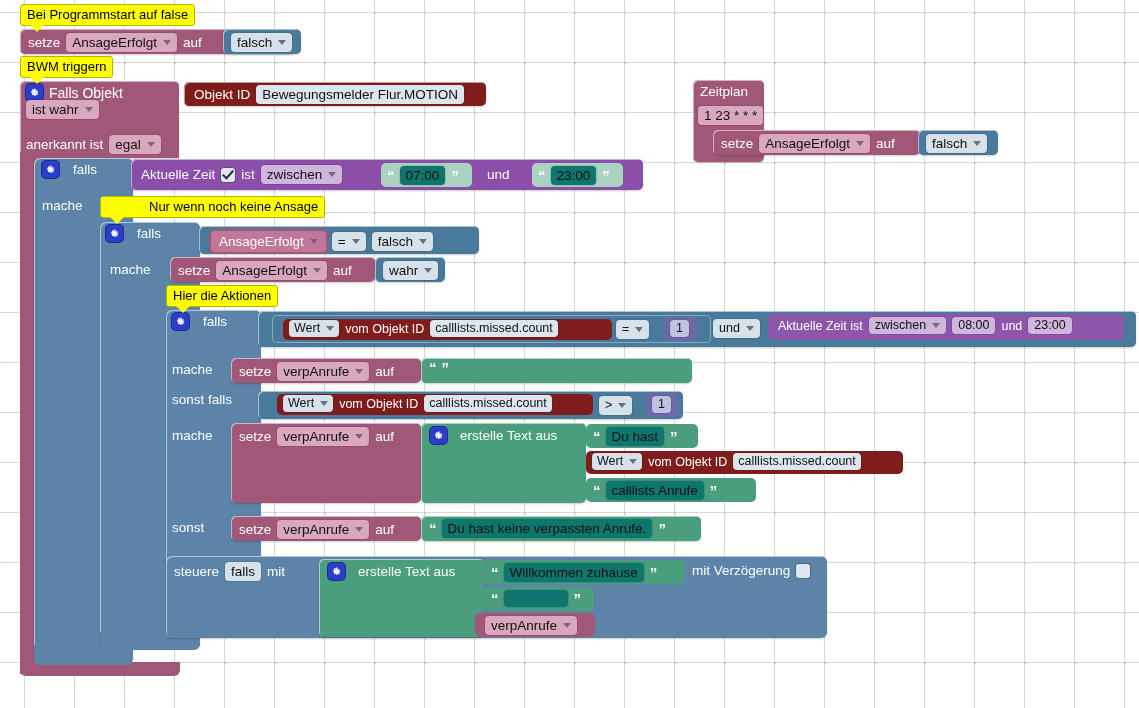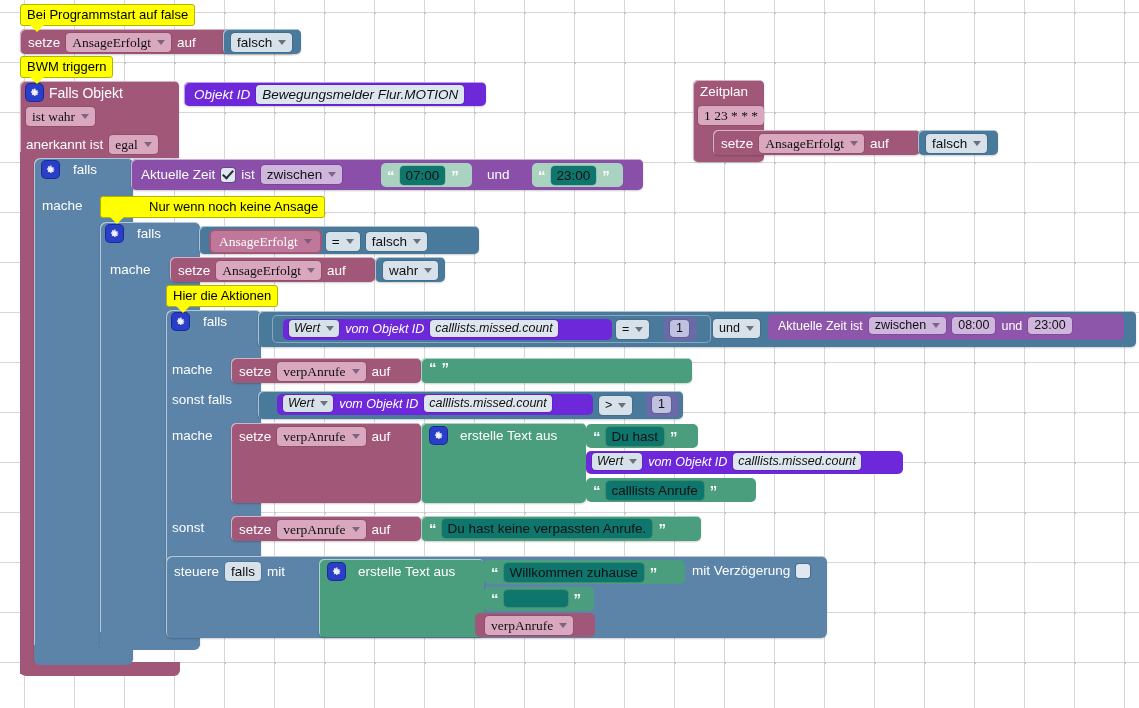--- a/index.html
+++ b/index.html
@@ -31,42 +31,42 @@
   .canvas{position:absolute;inset:0;z-index:2;}
 
   
   .blk{position:absolute;box-sizing:border-box;}
   .shadowline{box-shadow:1px 1px 0 rgba(255,255,255,.55) inset, 0 1px 2px rgba(0,0,0,.20);}
 
   
   .c-rose   {background:#a15878;}
   .c-blue   {background:#5b84a8;}
   .c-blue2  {background:#4a7a9b;}
-  .c-lblue  {background:#6d28d9;font-style:italic;}
+  .c-lblue  {background:#7f1d1d;}
   .c-purple {background:#8a4fa8;}
   .c-purple2{background:#8e56ab;}
   .c-green  {background:#4a9e7e;}
   .c-green-l{background:#a9d3c0;}
   .c-num    {background:#6a6aa8;}
 
   .rb{border-radius:5px;}
 
   
   .wt{color:#ffffff;}
   .bt{color:#1a1a1a;}
 
   
   .field{
     display:inline-flex;align-items:center;gap:4px;
     background:#c7d5e2;color:#101010;
     border-radius:4px;padding:1px 6px;
     font-size:13.5px;line-height:17px;white-space:nowrap;
     box-shadow:0 0 0 1px rgba(0,0,0,.10);
   }
-  .field.rosef{background:#d9a8bf;font-family:Liberation Serif, serif;}
+  .field.rosef{background:#d9a8bf;}
   .field.greenf{background:#0f766e;}
   .field.purf{background:#cfb6dd;}
   .field.numf{background:#c0c0e0;}
   .field.plainf{background:#d7e1ea;}
   .caret{
     width:0;height:0;border-left:4px solid transparent;border-right:4px solid transparent;
     border-top:5px solid #5a5a6a;display:inline-block;margin-left:2px;opacity:.85;
   }
   .caret.lightc{border-top-color:#6d5877;}
 
@@ -155,41 +155,41 @@
     </div>
   </div>
 
   <div class="blk c-lblue rb shadowline" style="left:184px;top:82px;width:302px;height:24px;">
     <div class="row" style="padding:3px 0 0 10px;">
       <span class="bt" style="color:#ffffff">Objekt ID</span>
       <span class="field" style="background:#dde6ee">Bewegungsmelder Flur.MOTION</span>
     </div>
   </div>
 
-  <div class="blk" style="left:26px;top:107px;">
+  <div class="blk" style="left:26px;top:100px;">
     <span class="field rosef">
       <span>ist wahr</span>
         <i class="caret lightc"></i>
     </span>
   </div>
   <div class="blk row" style="left:26px;top:135px;">
     <span class="wt">anerkannt ist</span>
     <span class="field rosef">
       <span>egal</span>
         <i class="caret lightc"></i>
     </span>
   </div>
 
 
   <div class="blk c-rose shadowline" style="left:693px;top:80px;width:71px;height:82px;border-radius:5px;"></div>
   <div class="blk" style="left:700px;top:84px;">
     <span class="wt">Zeitplan</span>
   </div>
   <div class="blk" style="left:698px;top:106px;">
-    <span class="field rosef" style="font-family:Liberation Serif, serif;">1 23 * * *</span>
+    <span class="field rosef" style="font-family:Liberation Sans, sans-serif;">1 23 * * *</span>
   </div>
 
   <div class="blk c-rose rb shadowline" style="left:713px;top:130px;width:207px;height:25px;">
     <div class="row" style="padding:4px 0 0 8px;">
       <span class="wt">setze</span>
       <span class="field rosef">
         <span>AnsageErfolgt</span>
           <i class="caret lightc"></i>
       </span>
       <span class="wt">auf</span>

